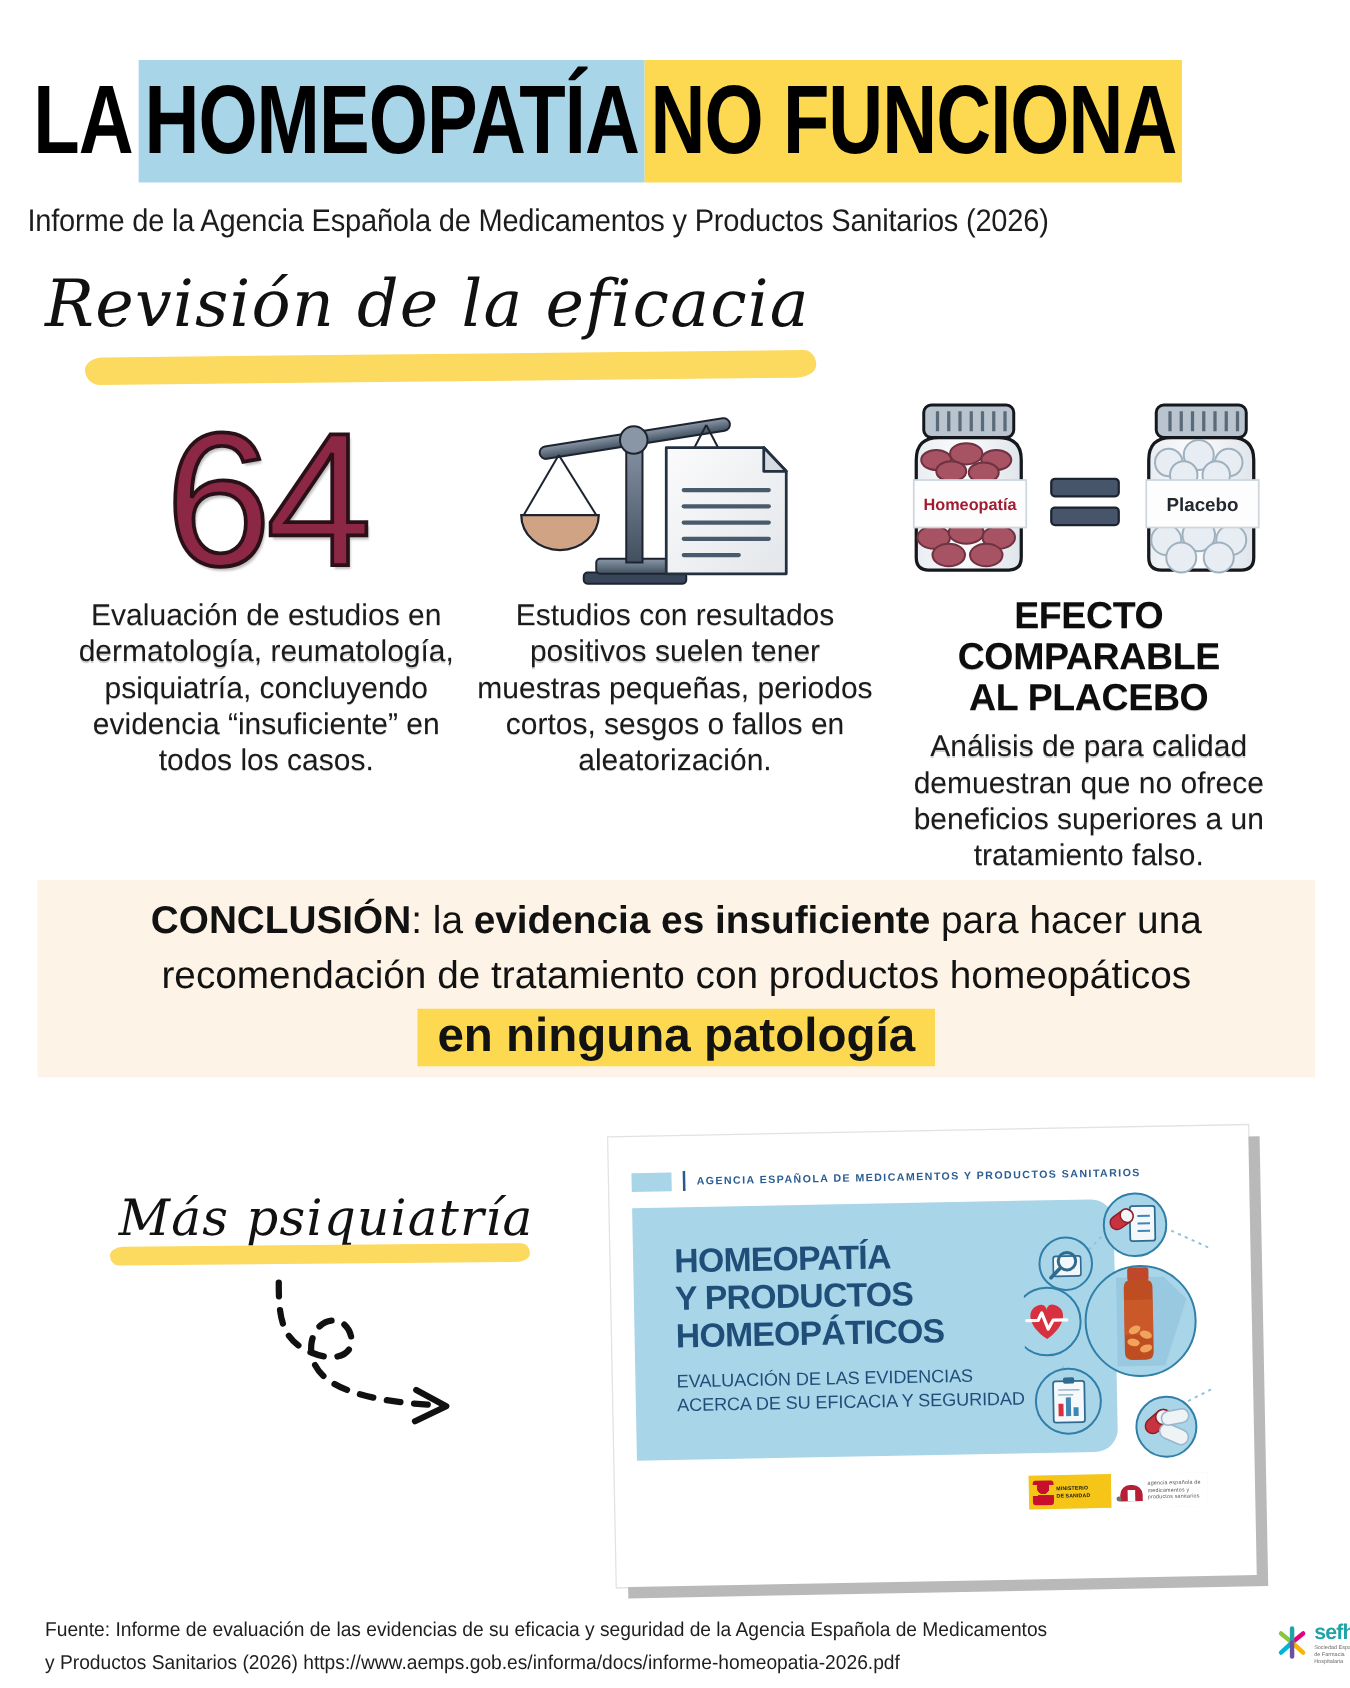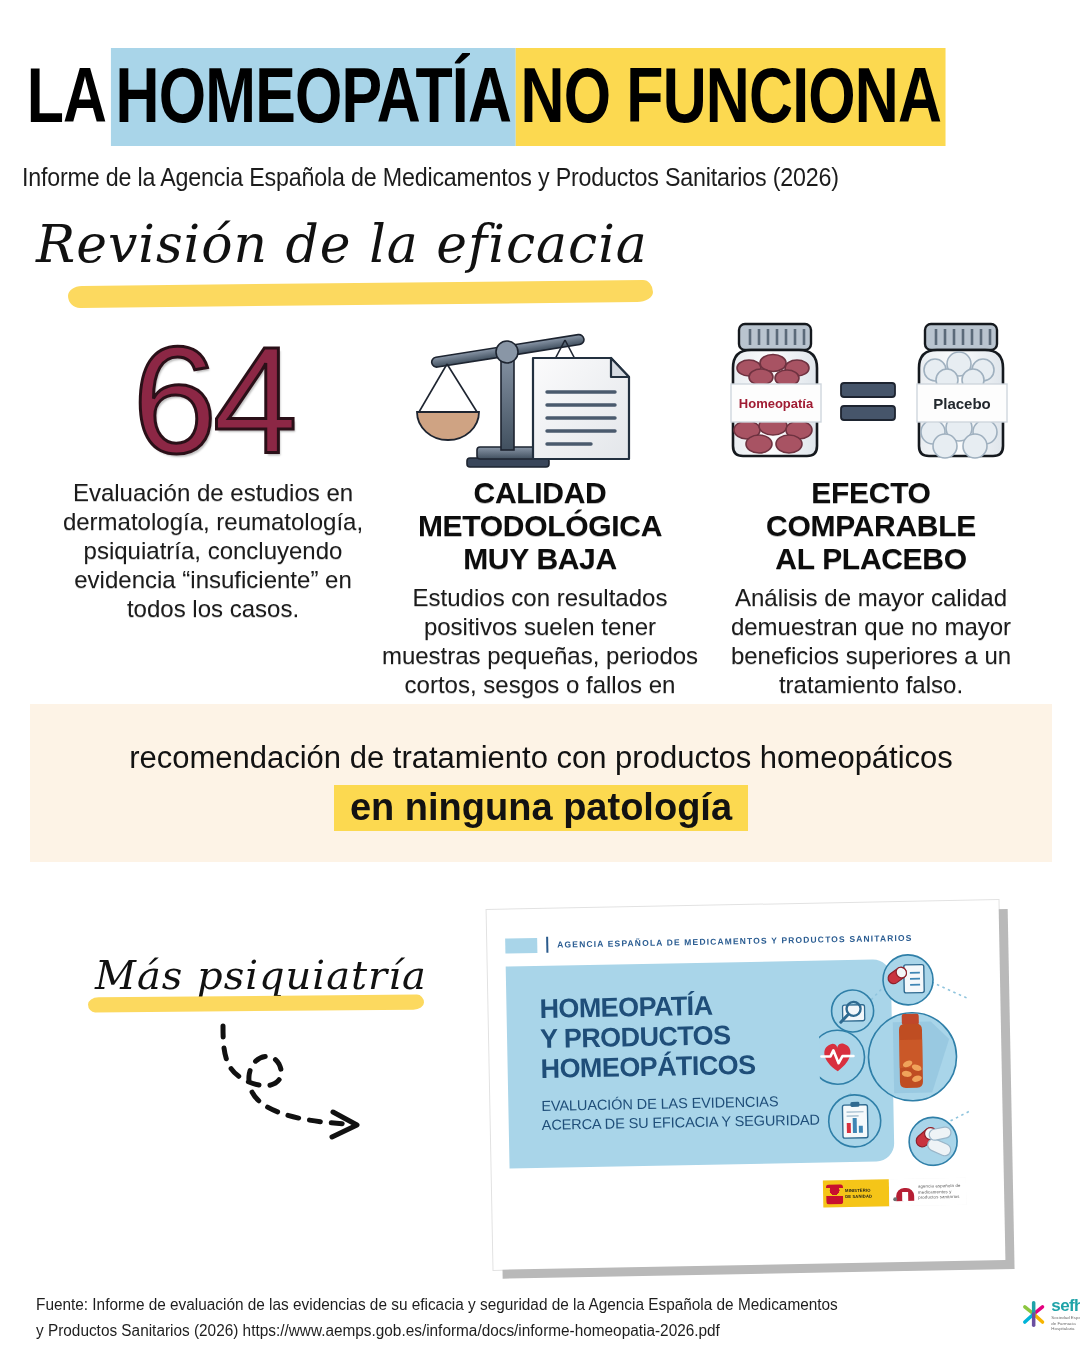--- a/index.html
+++ b/index.html
@@ -375,23 +375,20 @@
         <path d="M196 28 V47 H214 Z" fill="#d6dbe2" stroke="#22303f" stroke-width="2.2" stroke-linejoin="round"></path>
         <g stroke="#4a5a6d" stroke-width="3.4" stroke-linecap="round">
           <line x1="132" y1="62" x2="200" y2="62"></line>
           <line x1="132" y1="75" x2="200" y2="75"></line>
           <line x1="132" y1="88" x2="200" y2="88"></line>
           <line x1="132" y1="101" x2="200" y2="101"></line>
           <line x1="132" y1="114" x2="176" y2="114"></line>
         </g>
       </svg>
     </div>
-    <div class="col-title" style="white-space: pre-line;">CALIDAD
-METODOLÓGICA
-MUY BAJA</div>
     <div class="col-body">Estudios con resultados positivos suelen tener muestras pequeñas, periodos cortos, sesgos o fallos en aleatorización.</div>
   </div>
 
   <div class="col col-3">
     <div class="col-icon">
       <svg width="300" height="150" viewBox="0 0 300 150" aria-hidden="true">
         <defs>
           <linearGradient id="glass" x1="0" y1="0" x2="1" y2="0">
             <stop offset="0%" stop-color="#e9edf1"></stop>
               <stop offset="45%" stop-color="#fbfcfd"></stop>
@@ -462,25 +459,28 @@
               <circle cx="224" cy="126" r="12"></circle>
             <circle cx="254" cy="126" r="12"></circle>
           </g>
           <rect x="196" y="64" width="90" height="38" fill="#fdfdfd" stroke="#cfd6dd" stroke-width="1.4"></rect>
           <text x="241" y="89" text-anchor="middle" font-family="Liberation Sans, sans-serif" font-size="15" font-weight="700" fill="#22282e">Placebo</text>
         </g>
       </svg>
     </div>
     <div class="col-title" style="white-space: pre-line;">EFECTO COMPARABLE
 AL PLACEBO</div>
-    <div class="col-body">Análisis de mayor calidad demuestran que no mayor beneficios superiores a un tratamiento falso.</div>
+    <div class="col-body">Análisis de para calidad demuestran que no ofrece beneficios superiores a un tratamiento falso.</div>
   </div>
 </div>
 
 <div id="conclusion-box">
+  <div class="concl-line">
+    <b>CONCLUSIÓN</b><span>: la </span><b>evidencia es insuficiente</b><span> para hacer una</span>
+  </div>
   <div class="concl-line">recomendación de tratamiento con productos homeopáticos</div>
   <div id="concl-highlight">en ninguna patología</div>
 </div>
 
 <div class="script-head" id="script-mas">Más psiquiatría</div>
 <div id="brush-mas"></div>
 
 <div id="arrow-doodle">
   <svg width="200" height="120" viewBox="0 0 200 120" aria-hidden="true">
     <path d="M8 6 C8 34 10 52 34 62 C58 72 72 60 64 44 C56 30 36 36 34 56 C32 84 62 100 132 104" fill="none" stroke="#111" stroke-width="5" stroke-linecap="round" stroke-dasharray="11 11"></path>

